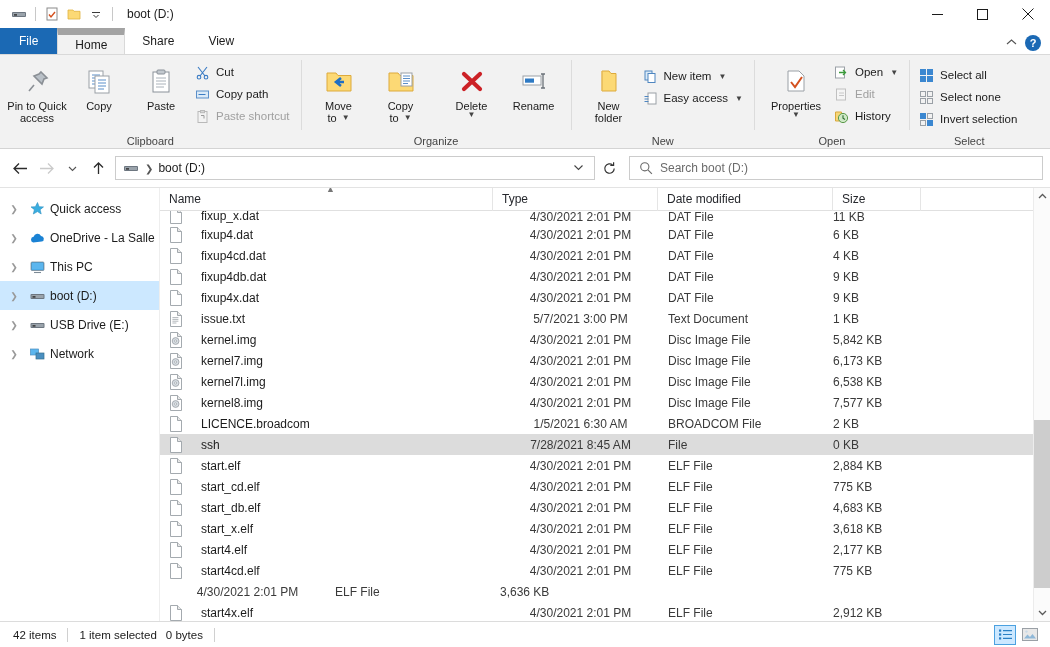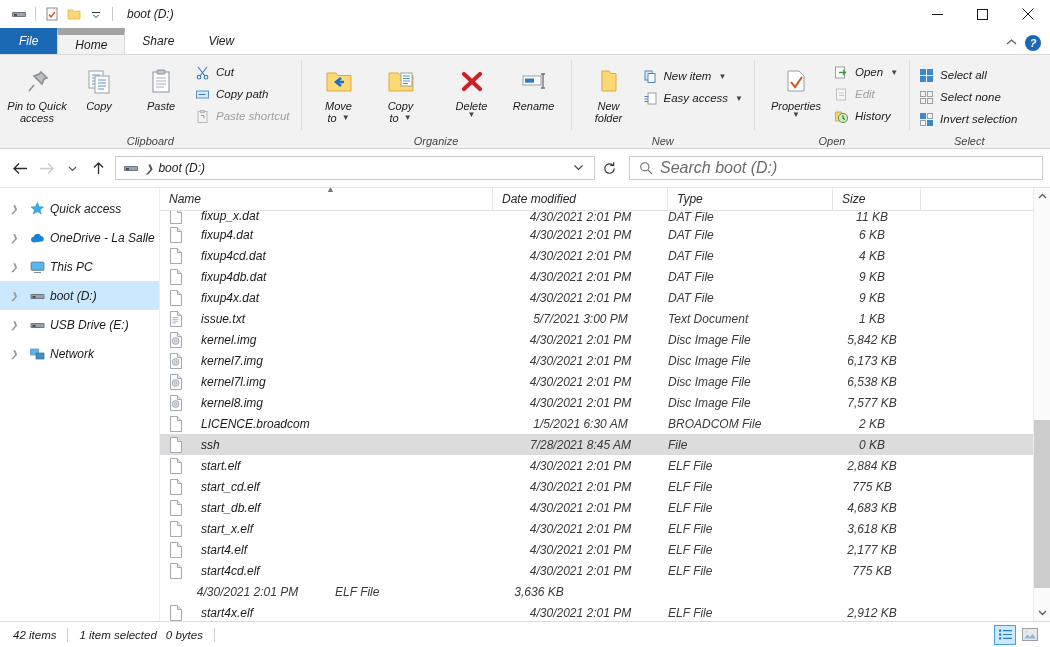--- a/index.html
+++ b/index.html
@@ -4,21 +4,21 @@
 <style>
   * { box-sizing: border-box; margin: 0; padding: 0; }
   html, body {
     width: 1050px; height: 647px;
     font-family: "Liberation Sans", sans-serif;
     font-size: 12px;
     color: #1b1b1b;
     background: #ffffff;
     overflow: hidden;
   }
-  .window { width: 1050px; height: 647px; display: flex; flex-direction: column; background:#fff; position:relative;font-style:italic; }
+  .window { width: 1050px; height: 647px; display: flex; flex-direction: column; background:#fff; position:relative; }
 
   
   .titlebar { height: 28px; display: flex; align-items: center; background:#fff; padding-left: 8px; flex: none; }
   .qat { display: flex; align-items: center; gap: 0; }
   .qat-ico { width: 22px; height: 22px; display:flex; align-items:center; justify-content:center; }
   .qat-sep { width:1px; height:14px; background:#c8c8c8; margin:0 5px; }
   .title-text { margin-left: 9px; font-size: 12px; color:#1b1b1b; }
   .wincontrols { margin-left:auto; display:flex; height:28px; }
   .wc { width:45px; height:28px; display:flex; align-items:center; justify-content:center; }
 
@@ -51,41 +51,41 @@
   .navbtn { width:26px; height:26px; display:flex; align-items:center; justify-content:center; }
   .navbtn.dis { opacity:.35; }
   .addrbox { flex:1; height:24px; border:1px solid #ccc; display:flex; align-items:center; background:#fff; margin-left:4px; }
   .addr-ico { padding:0 5px 0 7px; display:flex; align-items:center; }
   .addr-sep { color:#555; font-size:10px; padding:0 5px 0 1px; }
   .addr-text { font-size:12px; color:#1b1b1b; }
   .addr-chev { margin-left:auto; padding:0 10px; color:#333; font-size:9px; }
   .refreshbtn { width:28px; height:24px; display:flex; align-items:center; justify-content:center; border:1px solid transparent; }
   .searchbox { width:414px; height:24px; border:1px solid #ccc; display:flex; align-items:center; margin-left:6px; background:#fff; }
   .search-ico { padding:0 7px 0 9px; display:flex; }
-  .search-ph { font-size:16px; color:#6b6b6b; }
+  .search-ph { font-size:12px; color:#6b6b6b; }
 
   
   .main { flex:1; display:flex; overflow:hidden; border-top:1px solid #e3e3e3; }
   .sidebar { width:160px; background:#fff; padding-top:6px; flex:none; overflow:hidden; border-right:1px solid #eee; }
   .navitem { height:29px; display:flex; align-items:center; padding-left:4px; gap:0; font-size:12px; color:#1b1b1b; }
   .navitem.sel { background:#cce8ff; }
   .nav-exp { width:20px; display:flex; align-items:center; justify-content:center; color:#999; font-size:9px; }
   .nav-ico { width:26px; display:flex; align-items:center; justify-content:center; }
 
   .filepane { flex:1; display:flex; flex-direction:column; overflow:hidden; position:relative; }
   .colhdr { height:23px; display:flex; align-items:center; background:#fff; border-bottom:1px solid #e0e0e0; font-size:12px; color:#26282d; flex:none; position:relative; }
   .ch { height:23px; display:flex; align-items:center; padding-left:9px; border-right:1px solid #e5e5e5; position:relative; }
   .sortcaret { position:absolute; top:-4px; left:50%; font-size:9px; color:#777; }
   .rows { flex:1; overflow:hidden; position:relative; }
   .row { height:21px; display:flex; align-items:center; font-size:12px; color:#1b1b1b; }
   .row.sel { background:#dcdcdc; }
   .c-name { width:333px; display:flex; align-items:center; padding-left:9px; gap:18px; overflow:hidden; white-space:nowrap; }
   .c-date { width:175px; color:#3a3a3a;text-align:center; }
   .c-type { width:165px; color:#3a3a3a; }
-  .c-size { width:83px; text-align:center; color:#3a3a3a; padding-right:5px; }
+  .c-size { width:83px; text-align:left; color:#3a3a3a; padding-right:5px; }
   .fico { width:14px; height:16px; flex:none; display:flex; align-items:center; justify-content:center; }
 
   .vscroll { width:17px; background:#fbfbfb; border-left:1px solid #ececec; display:flex; flex-direction:column; align-items:center; flex:none; }
   .sb-arrow { height:17px; width:17px; display:flex; align-items:center; justify-content:center; color:#606060; font-size:8px; }
   .sb-track { flex:1; width:17px; position:relative; }
   .sb-thumb { position:absolute; left:0; width:17px; background:#cdcdcd; }
 
   
   .statusbar { height:26px; border-top:1px solid #dcdcdc; background:#fff; display:flex; align-items:center; padding-left:13px; font-size:11.5px; color:#1b1b1b; gap:0; flex:none; }
   .st-sep { width:1px; height:14px; background:#d0d0d0; margin:0 11px; }
@@ -563,25 +563,25 @@
         <span>Network</span>
       </div>
     </div>
 
     <div class="filepane">
       <div class="colhdr">
         <div class="ch" style="width:333px;">
           <span class="sortcaret">▲</span>
           <span>Name</span>
         </div>
+        <div class="ch" style="width:165px;">
+          <span>Type</span>
+        </div>
         <div class="ch" style="width:175px;">
           <span>Date modified</span>
-        </div>
-        <div class="ch" style="width:165px;">
-          <span>Type</span>
         </div>
         <div class="ch" style="width:88px;">
           <span>Size</span>
         </div>
       </div>
       <div class="rows" id="rows-container">
           <div class="row" style="height: 13px; align-items: flex-end; overflow: hidden;">
             <div class="c-name">
               <span class="fico">
                 <svg width="14" height="16" viewBox="0 0 14 16">

